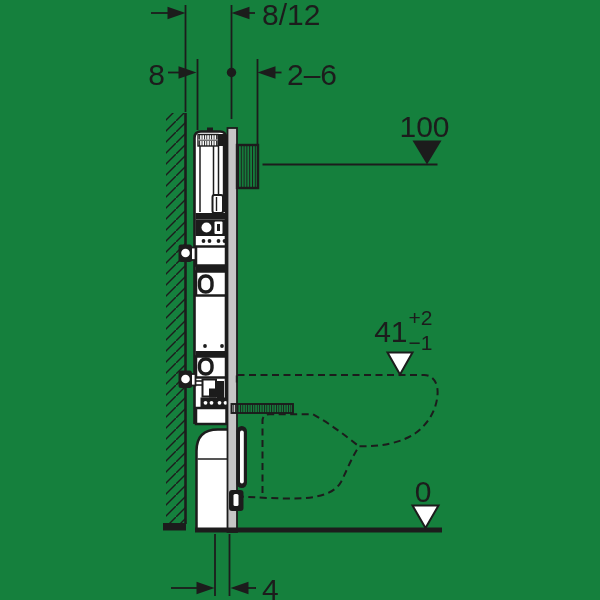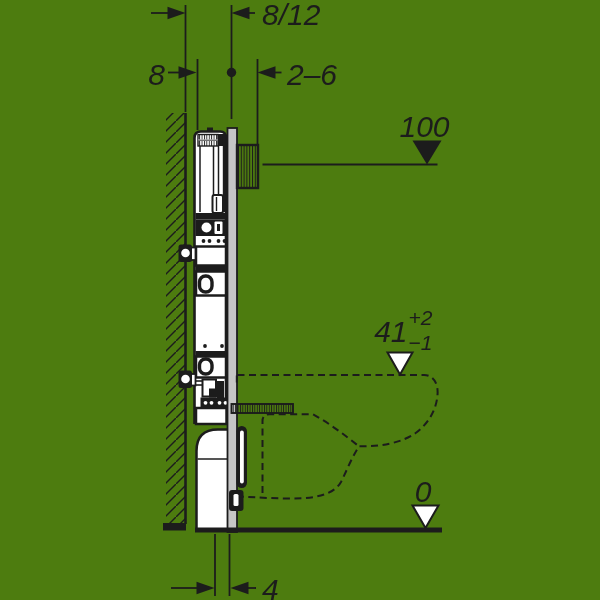--- a/index.html
+++ b/index.html
@@ -1,23 +1,22 @@
 <!DOCTYPE html>
 <html><head>
 <meta charset="utf-8">
 <style>
   html, body { margin: 0; padding: 0; background: #ffffff; }
   .stage {
     position: relative;
     width: 600px;
     height: 600px;
-    background: #4d7c0f;
+    background: #15803d;
     overflow: hidden;
     font-family: "Liberation Sans", sans-serif;
-    font-style: italic;
   }
   svg text {
     font-family: "Liberation Sans", sans-serif;
     fill: #1c1c1c;
   }
   .dim-label { font-size: 30px; }
   .tol-label { font-size: 21px; }
 </style>
 </head>
 <body>

